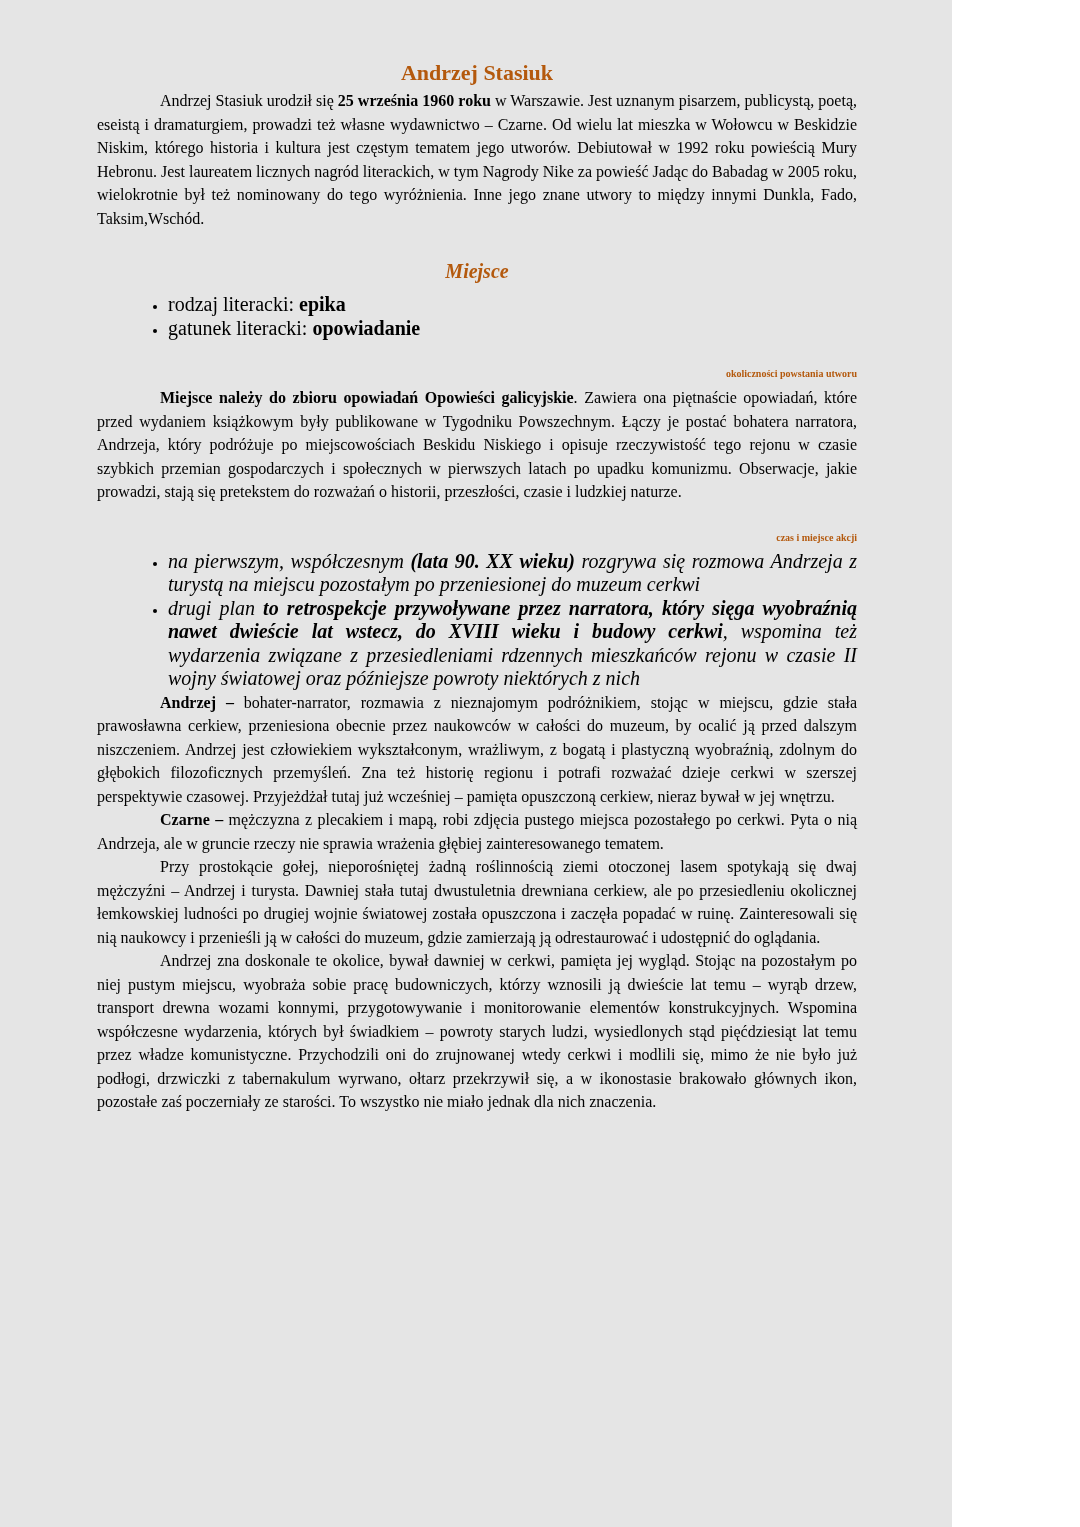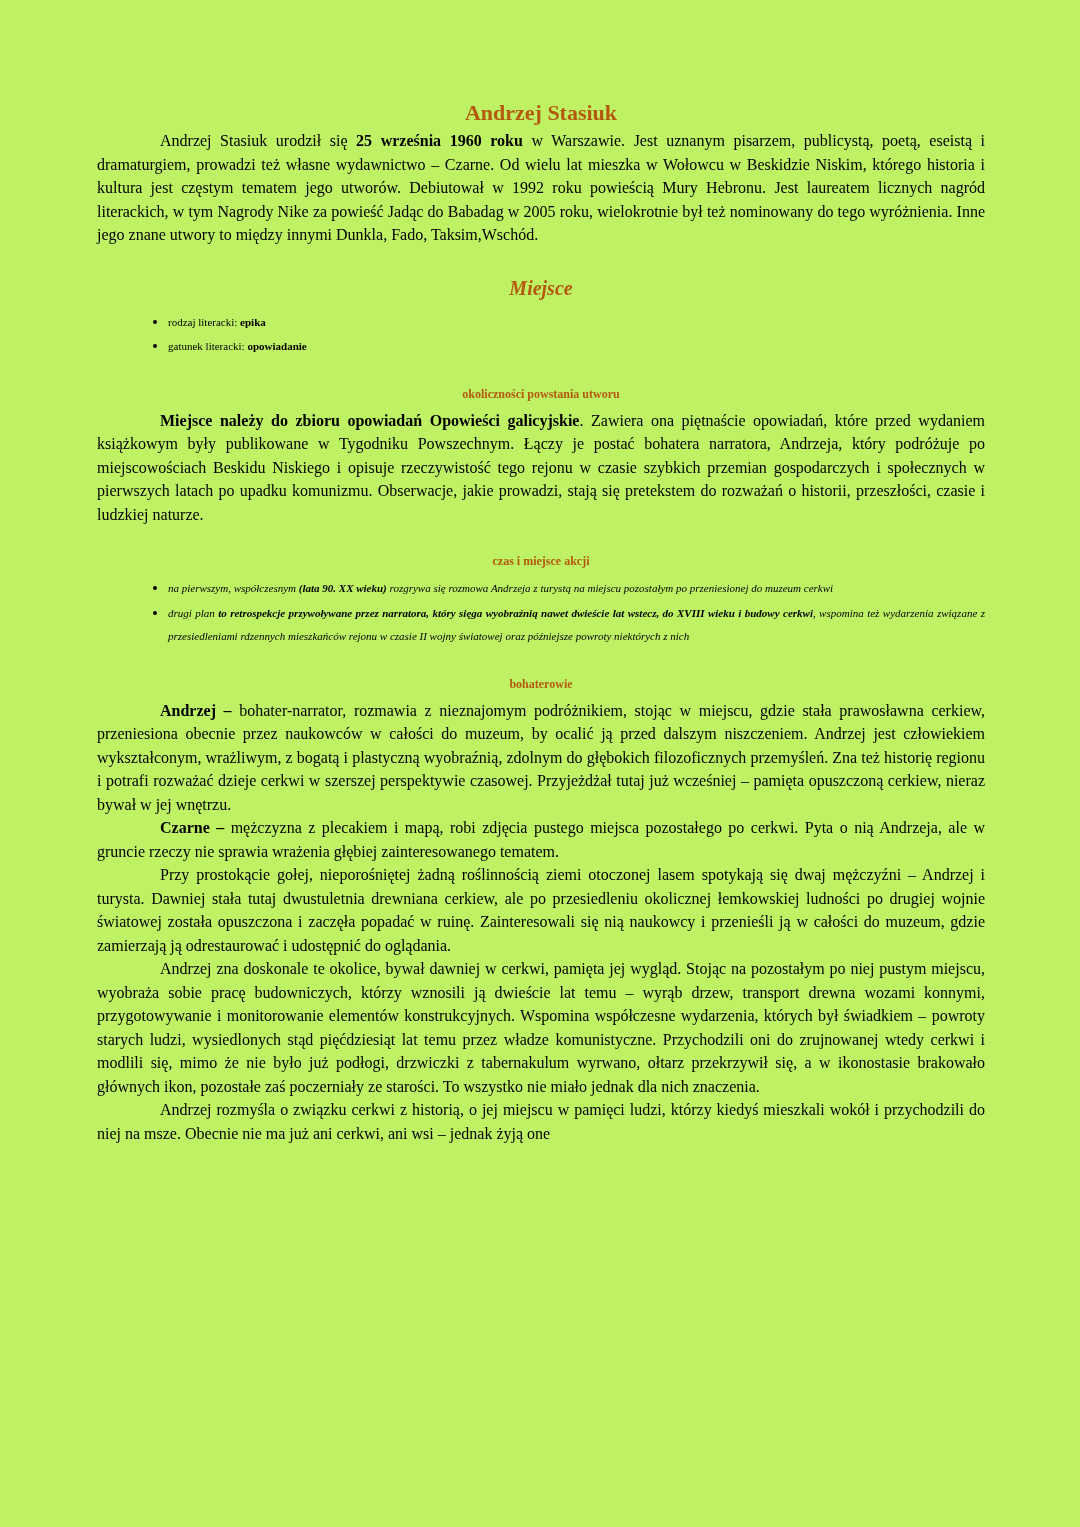--- a/index.html
+++ b/index.html
@@ -6,24 +6,24 @@
   body {
     width: 1080px;
     height: 1527px;
     font-family: "Liberation Serif", "DejaVu Serif", serif;
     color: #000000;
     position: relative;
     overflow: hidden;
   }
   .page {
     box-sizing: border-box;
-    width: 1080px;
+    width: 952px;
     min-height: 1527px;
-    padding: 100px 95px 40px 97px;
-    background: #bef264;
+    padding: 60px 95px 40px 97px;
+    background: #e5e5e5;
   }
   .title {
     margin: 0 0 3px 0;
     text-align: center;
     font-size: 22px;
     font-weight: bold;
     color: var(--accent, #b4590d);
   }
   .subtitle {
     margin: 0 0 6px 0;
@@ -35,39 +35,39 @@
   .work-title {
     margin: 30px 0 10px 0;
     text-align: center;
     font-size: 20px;
     font-weight: bold;
     font-style: italic;
     color: var(--accent, #b4590d);
   }
   .section-heading {
     margin: 28px 0 7px 0;
-    text-align: center;
-    font-size: 12px;
+    text-align: right;
+    font-size: 10px;
     font-weight: bold;
     color: var(--accent, #b4590d);
   }
   .para {
     margin: 0;
     font-size: 16px;
     line-height: 23.5px;
     text-align: justify;
   }
   .indent { text-indent: 63px; }
   ul.bullets {
     margin: 0;
     padding: 0 0 0 71px;
     list-style: disc outside;
   }
   ul.bullets li {
-    font-size: 11px;
+    font-size: 20px;
     line-height: 23.5px;
     padding-left: 0;
   }
   ul.bullets.justify li { text-align: justify; font-style: italic; }
   ul.bullets li::marker { font-size: 14px; }
   .b { font-weight: bold; }
   .i { }
 </style>
 </head>
 <body>
@@ -87,21 +87,19 @@
 
   <h3 class="section-heading">okoliczności powstania utworu</h3>
   <p class="para indent"><span class="b i">Miejsce</span><span class="b"> należy do zbioru opowiadań </span><span class="b i">Opowieści galicyjskie</span><span>. Zawiera ona piętnaście opowiadań, które przed wydaniem książkowym były publikowane w Tygodniku Powszechnym. Łączy je postać bohatera narratora, Andrzeja, który podróżuje po miejscowościach Beskidu Niskiego i opisuje rzeczywistość tego rejonu w czasie szybkich przemian gospodarczych i społecznych w pierwszych latach po upadku komunizmu. Obserwacje, jakie prowadzi, stają się pretekstem do rozważań o historii, przeszłości, czasie i ludzkiej naturze.</span></p>
 
   <h3 class="section-heading">czas i miejsce akcji</h3>
   <ul class="bullets justify">
     <li><span>na pierwszym, współczesnym </span><span class="b">(lata 90. XX wieku)</span><span> rozgrywa się rozmowa Andrzeja z turystą na miejscu pozostałym po przeniesionej do muzeum cerkwi</span></li>
     <li><span>drugi plan </span><span class="b">to retrospekcje przywoływane przez narratora, który sięga wyobraźnią nawet dwieście lat wstecz, do XVIII wieku i budowy cerkwi</span><span>, wspomina też wydarzenia związane z przesiedleniami rdzennych mieszkańców rejonu w czasie II wojny światowej oraz późniejsze powroty niektórych z nich</span></li>
   </ul>
 
-  <h3 class="section-heading">bohaterowie</h3>
   <p class="para indent"><span class="b">Andrzej – </span><span>bohater-narrator, rozmawia z nieznajomym podróżnikiem, stojąc w miejscu, gdzie stała prawosławna cerkiew, przeniesiona obecnie przez naukowców w całości do muzeum, by ocalić ją przed dalszym niszczeniem. Andrzej jest człowiekiem wykształconym, wrażliwym, z bogatą i plastyczną wyobraźnią, zdolnym do głębokich filozoficznych przemyśleń. Zna też historię regionu i potrafi rozważać dzieje cerkwi w szerszej perspektywie czasowej. Przyjeżdżał tutaj już wcześniej – pamięta opuszczoną cerkiew, nieraz bywał w jej wnętrzu.</span></p>
   <p class="para indent"><span class="b">Czarne – </span><span>mężczyzna z plecakiem i mapą, robi zdjęcia pustego miejsca pozostałego po cerkwi. Pyta o nią Andrzeja, ale w gruncie rzeczy nie sprawia wrażenia głębiej zainteresowanego tematem.</span></p>
 
   <p class="para indent"><span>Przy prostokącie gołej, nieporośniętej żadną roślinnością ziemi otoczonej lasem spotykają się dwaj mężczyźni – Andrzej i turysta. Dawniej stała tutaj dwustuletnia drewniana cerkiew, ale po przesiedleniu okolicznej łemkowskiej ludności po drugiej wojnie światowej została opuszczona i zaczęła popadać w ruinę. Zainteresowali się nią naukowcy i przenieśli ją w całości do muzeum, gdzie zamierzają ją odrestaurować i udostępnić do oglądania.</span></p>
   <p class="para indent"><span>Andrzej zna doskonale te okolice, bywał dawniej w cerkwi, pamięta jej wygląd. Stojąc na pozostałym po niej pustym miejscu, wyobraża sobie pracę budowniczych, którzy wznosili ją dwieście lat temu – wyrąb drzew, transport drewna wozami konnymi, przygotowywanie i monitorowanie elementów konstrukcyjnych. Wspomina współczesne wydarzenia, których był świadkiem – powroty starych ludzi, wysiedlonych stąd pięćdziesiąt lat temu przez władze komunistyczne. Przychodzili oni do zrujnowanej wtedy cerkwi i modlili się, mimo że nie było już podłogi, drzwiczki z tabernakulum wyrwano, ołtarz przekrzywił się, a w ikonostasie brakowało głównych ikon, pozostałe zaś poczerniały ze starości. To wszystko nie miało jednak dla nich znaczenia.</span></p>
-  <p class="para indent"><span>Andrzej rozmyśla o związku cerkwi z historią, o jej miejscu w pamięci ludzi, którzy kiedyś mieszkali wokół i przychodzili do niej na msze. Obecnie nie ma już ani cerkwi, ani wsi – jednak żyją one</span></p>
 
 </div>
 
 </body></html>

